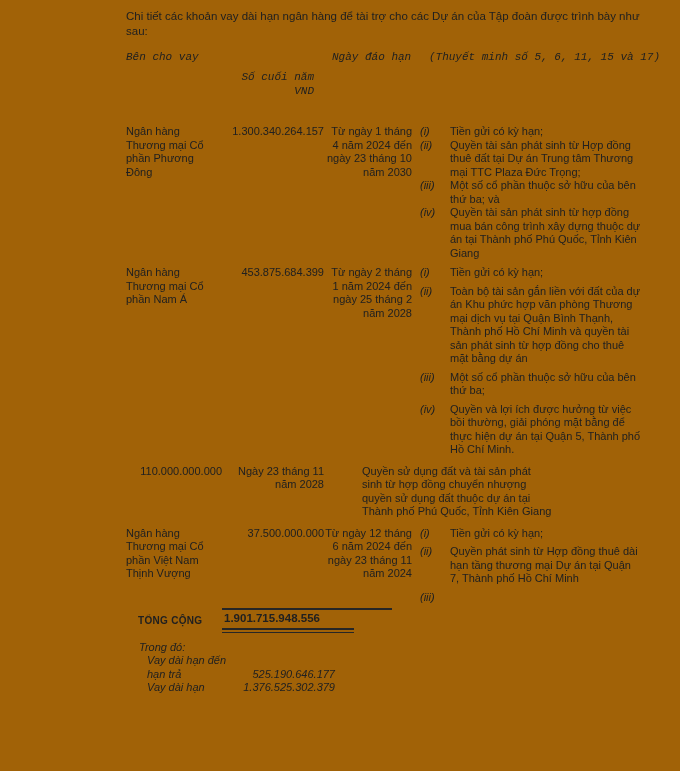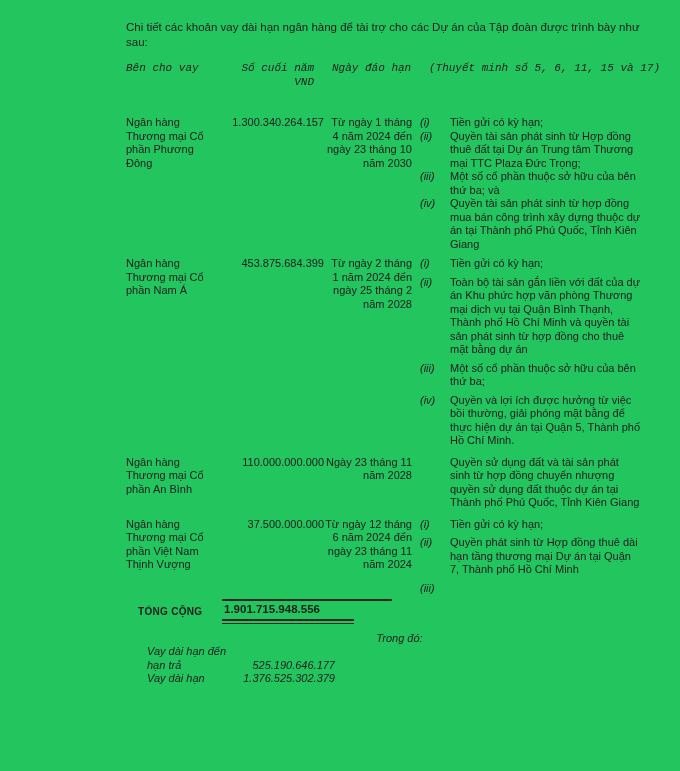--- a/index.html
+++ b/index.html
@@ -1,23 +1,23 @@
 <!DOCTYPE html>
 <html><head>
 <meta charset="utf-8">
 <style>
   html, body { margin: 0; padding: 0; background: #ffffff; }
   .page {
     position: relative;
     width: 680px;
     height: 771px;
     box-sizing: border-box;
-    padding: 20px 20px 0 126px;
+    padding: 9px 20px 0 126px;
     overflow: hidden;
-    background: #22c55e;
+    background: #a16207;
     font-family: "Liberation Sans", "DejaVu Sans", sans-serif;
     font-size: 11px;
     line-height: 13.5px;
     color: #202020;
   }
   .intro {
     margin: 0 0 12px 0;
     font-size: 11.5px;
     line-height: 15px;
     max-width: 548px;
@@ -26,21 +26,21 @@
     display: grid;
     grid-template-columns: 96px 102px 88px 1fr;
   }
   .thead {
     font-style: italic;
     margin-bottom: 27px;
     font-family: Liberation Mono, monospace;
   }
   .c-lender { text-align: left; }
   .c-amount { text-align: right; white-space: nowrap; }
-  .thead .c-amount { padding-right: 10px; white-space: normal; }
+  .thead .c-amount { padding-right: 10px; white-space: normal; margin-top: 20px; }
   .c-date { text-align: right; }
   .thead .c-date { text-align: left; padding-left: 8px; white-space: nowrap; }
   .c-sec { padding-left: 8px; }
   .thead .c-sec { text-align: right; padding-left: 0; }
   .row-1 { margin-bottom: 6px; }
   .row-2 { margin-bottom: 8px; }
   .row-3 { margin-bottom: 8px; }
   .row-4 { margin-bottom: 0; }
   .sec-item { display: flex; }
   .sec-num { width: 30px; flex: none; font-style: italic; }
@@ -67,21 +67,21 @@
     font-size: 11.5px;
     box-sizing: border-box;
   }
   .rule-b1 { width: 132px; height: 2px; background: #262626; }
   .rule-b2 { width: 132px; height: 1px; background: #262626; margin-top: 2px; }
   .breakdown {
     margin-top: 8px;
     margin-left: 13px;
     font-style: italic;
   }
-  .bd-heading { margin-bottom: 0; text-align: center; }
+  .bd-heading { margin-bottom: 0; }
   .bd-item { display: flex; align-items: flex-end; }
   .bd-label { width: 88px; padding-left: 8px; flex: none; }
   .bd-value { width: 100px; text-align: right; flex: none; white-space: nowrap; }
 </style>
 </head>
 <body>
 
 <div class="page">
 
   <p class="intro">Chi tiết các khoản vay dài hạn ngân hàng để tài trợ cho các Dự án của Tập đoàn được trình bày như sau:</p>
@@ -140,21 +140,20 @@
         <span class="sec-txt">Một số cổ phần thuộc sở hữu của bên thứ ba;</span>
       </div>
       <div class="sec-item">
         <span class="sec-num">(iv)</span>
         <span class="sec-txt">Quyền và lợi ích được hưởng từ việc bồi thường, giải phóng mặt bằng để thực hiện dự án tại Quận 5, Thành phố Hồ Chí Minh.</span>
       </div>
     </div>
   </div>
 
   <div class="grid body-row row-3">
-    <div class="c-lender">Ngân hàng Thương mại Cổ phần An Bình</div>
     <div class="c-amount">110.000.000.000</div>
     <div class="c-date">Ngày 23 tháng 11 năm 2028</div>
     <div class="c-sec">
       <div class="sec-item">
         <span class="sec-num"></span>
         <span class="sec-txt">Quyền sử dụng đất và tài sản phát sinh từ hợp đồng chuyển nhượng quyền sử dụng đất thuộc dự án tại Thành phố Phú Quốc, Tỉnh Kiên Giang</span>
       </div>
     </div>
   </div>
 

